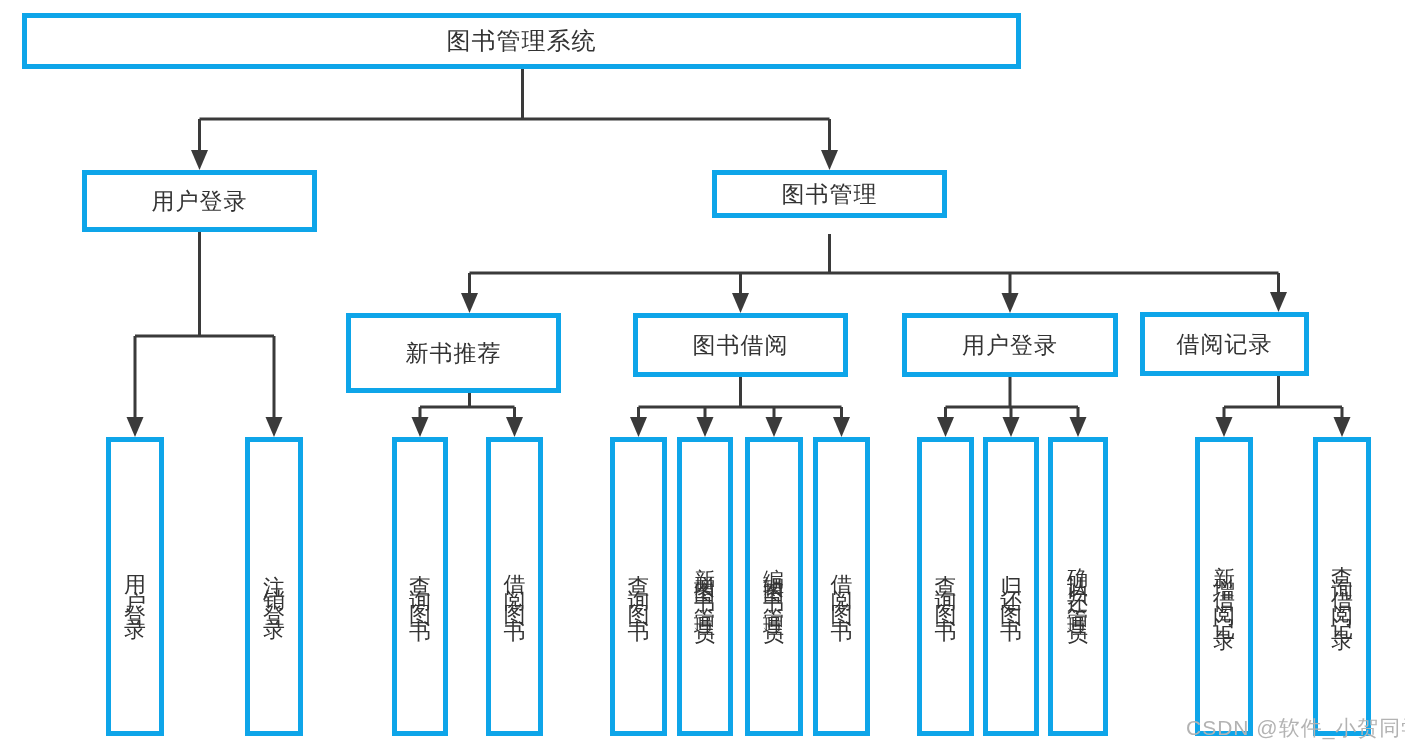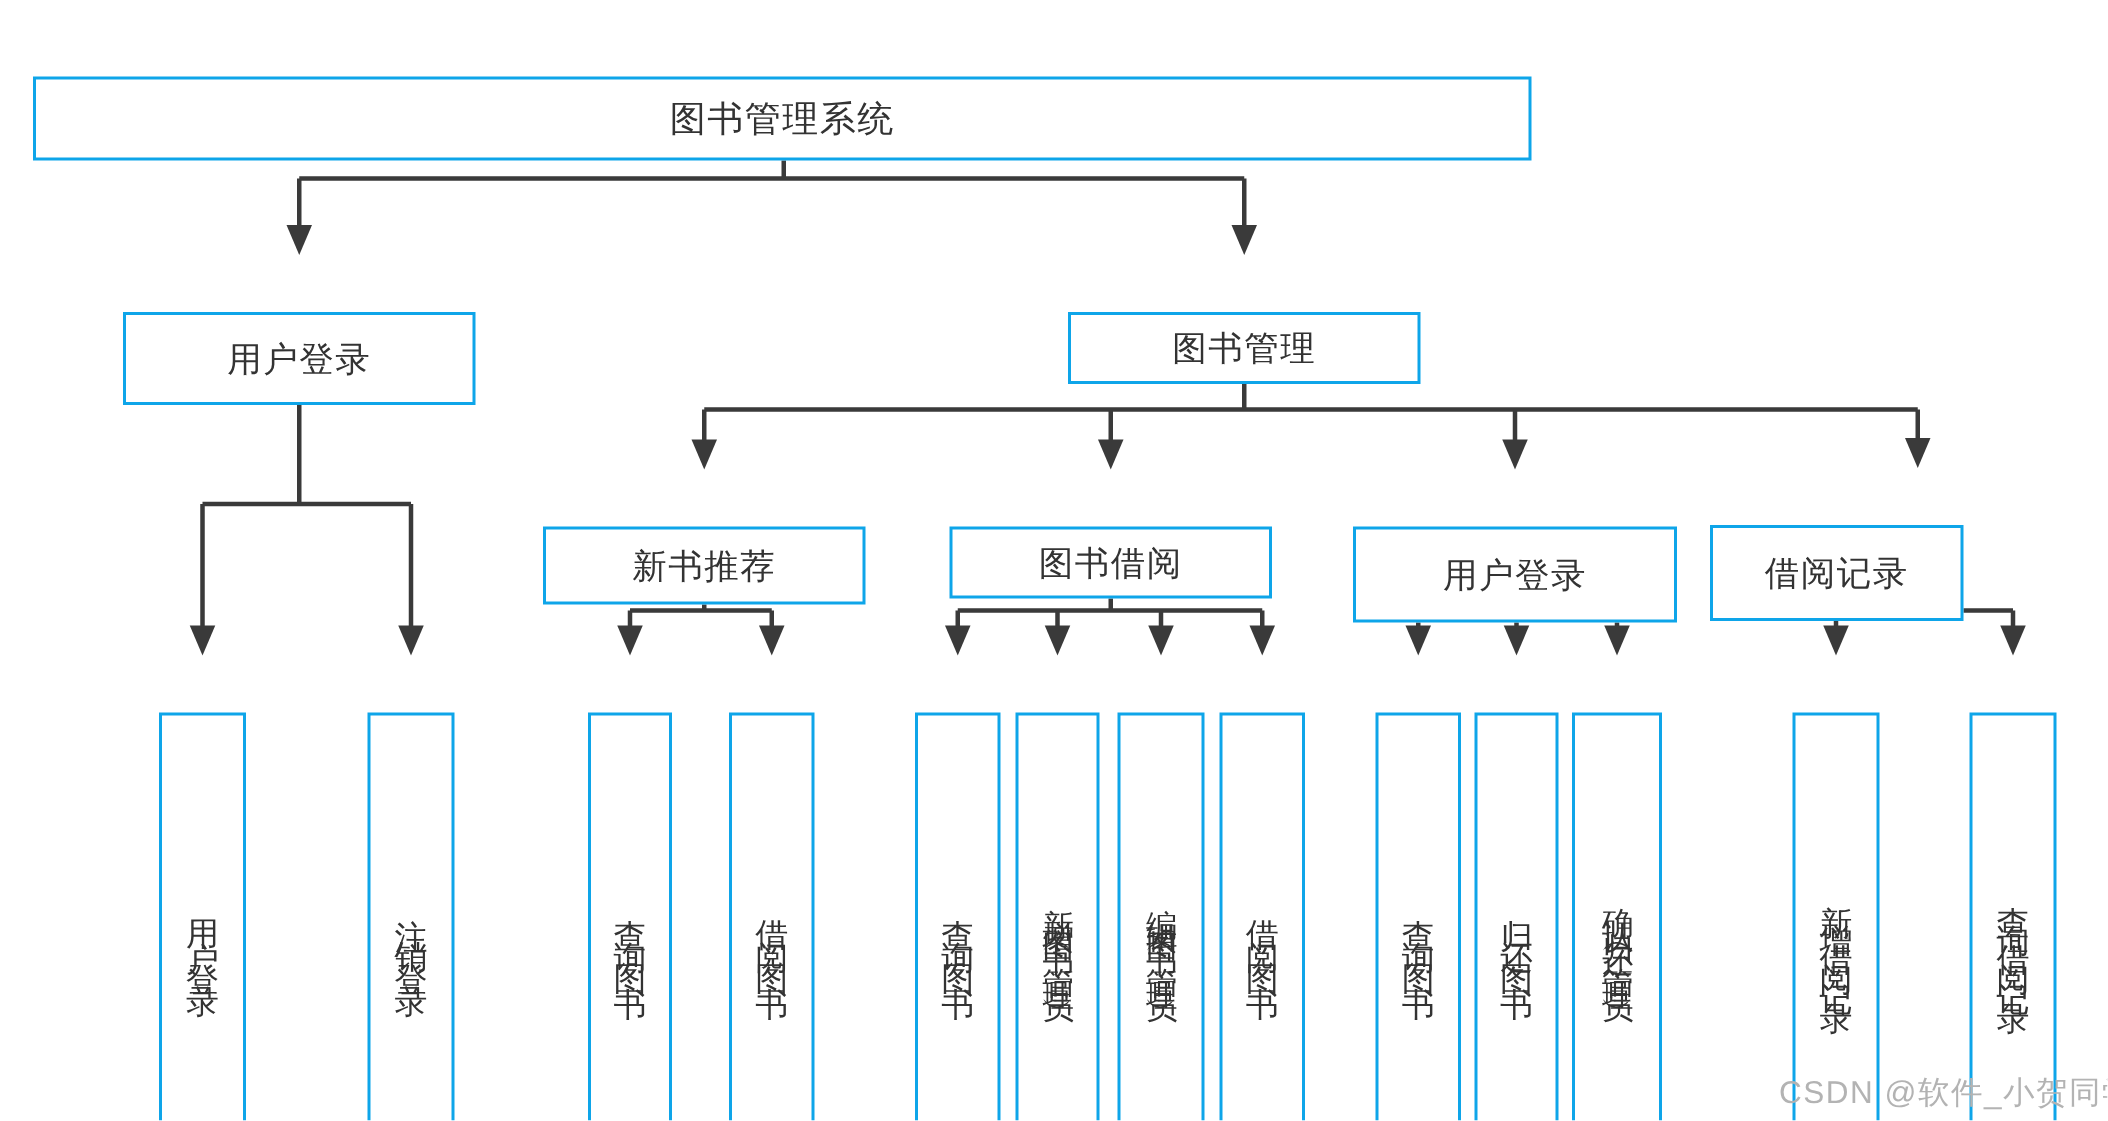--- a/index.html
+++ b/index.html
@@ -9,29 +9,28 @@
     background:#ffffff;
     font-family:"Liberation Sans", sans-serif;
     overflow:hidden;
   }
   #wires { position:absolute; left:0; top:0; width:1405px; height:747px; }
 
   .box {
     position:absolute;
     box-sizing:border-box;
     background:#ffffff;
-    border:2px solid #0ea5e9;
+    border:5px solid #0ea5e9;
     color:#333333;
     display:flex;
     align-items:center;
     justify-content:center;
     text-align:center;
     font-size:23px;
     letter-spacing:1px;
-    margin-top:38px;
   }
   .hbox { font-size:23px; }
   .root { font-size:24px; }
   .vbox span {
     writing-mode:vertical-lr;
     color:#333333;
     line-height:1;
   }
   .chars4 span { font-size:22px; letter-spacing:15px; }
   .chars6 span { font-size:22px; letter-spacing:13px; }
@@ -92,22 +91,22 @@
       <polygon points="1215.5,417 1232.5,417 1224,437"></polygon>
       <polygon points="1333.5,417 1350.5,417 1342,437"></polygon>
     </g>
   </svg>
 
   <div class="box hbox root" style="left:22px; top:13px; width:999px; height:56px;">图书管理系统</div>
 
   <div class="box hbox" style="left:82px; top:170px; width:235px; height:62px;">用户登录</div>
   <div class="box hbox" style="left:712px; top:170px; width:235px; height:48px;">图书管理</div>
 
-  <div class="box hbox" style="left:362px; top:313px; width:215px; height:52px;">新书推荐</div>
-  <div class="box hbox" style="left:633px; top:313px; width:215px; height:48px;">图书借阅</div>
+  <div class="box hbox" style="left:346px; top:313px; width:215px; height:80px;">新书推荐</div>
+  <div class="box hbox" style="left:633px; top:313px; width:215px; height:64px;">图书借阅</div>
   <div class="box hbox" style="left:902px; top:313px; width:216px; height:64px;">用户登录</div>
   <div class="box hbox" style="left:1140px; top:312px; width:169px; height:64px;">借阅记录</div>
 
   <div class="box vbox chars4" style="left:106px; top:437px; width:58px; height:299px;">
     <span>用户登录</span>
     </div>
   <div class="box vbox chars4" style="left:245px; top:437px; width:58px; height:299px;">
     <span>注销登录</span>
     </div>
 

